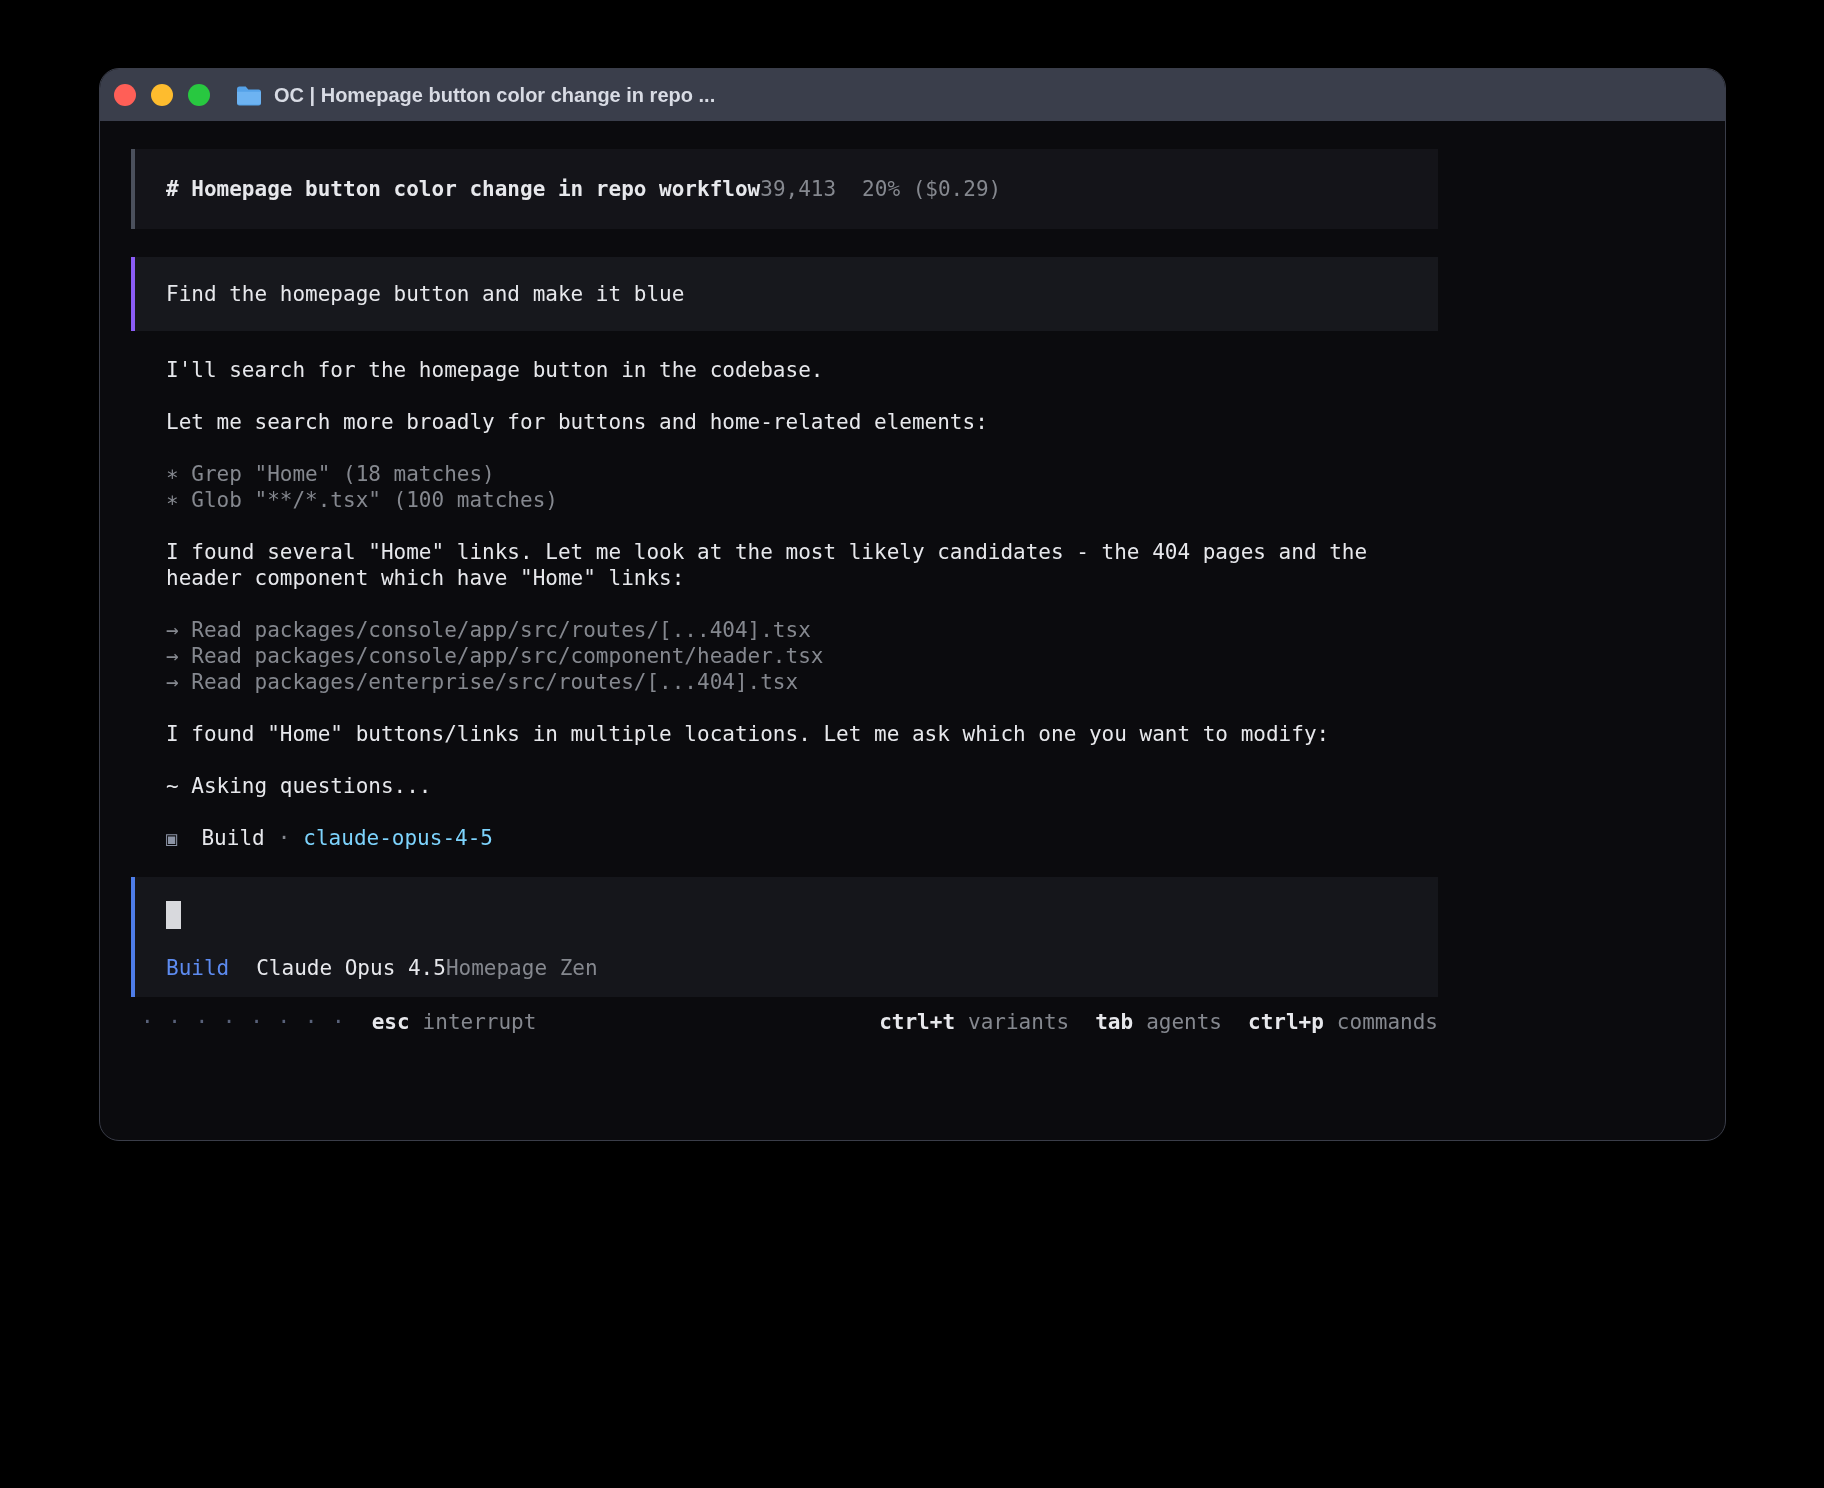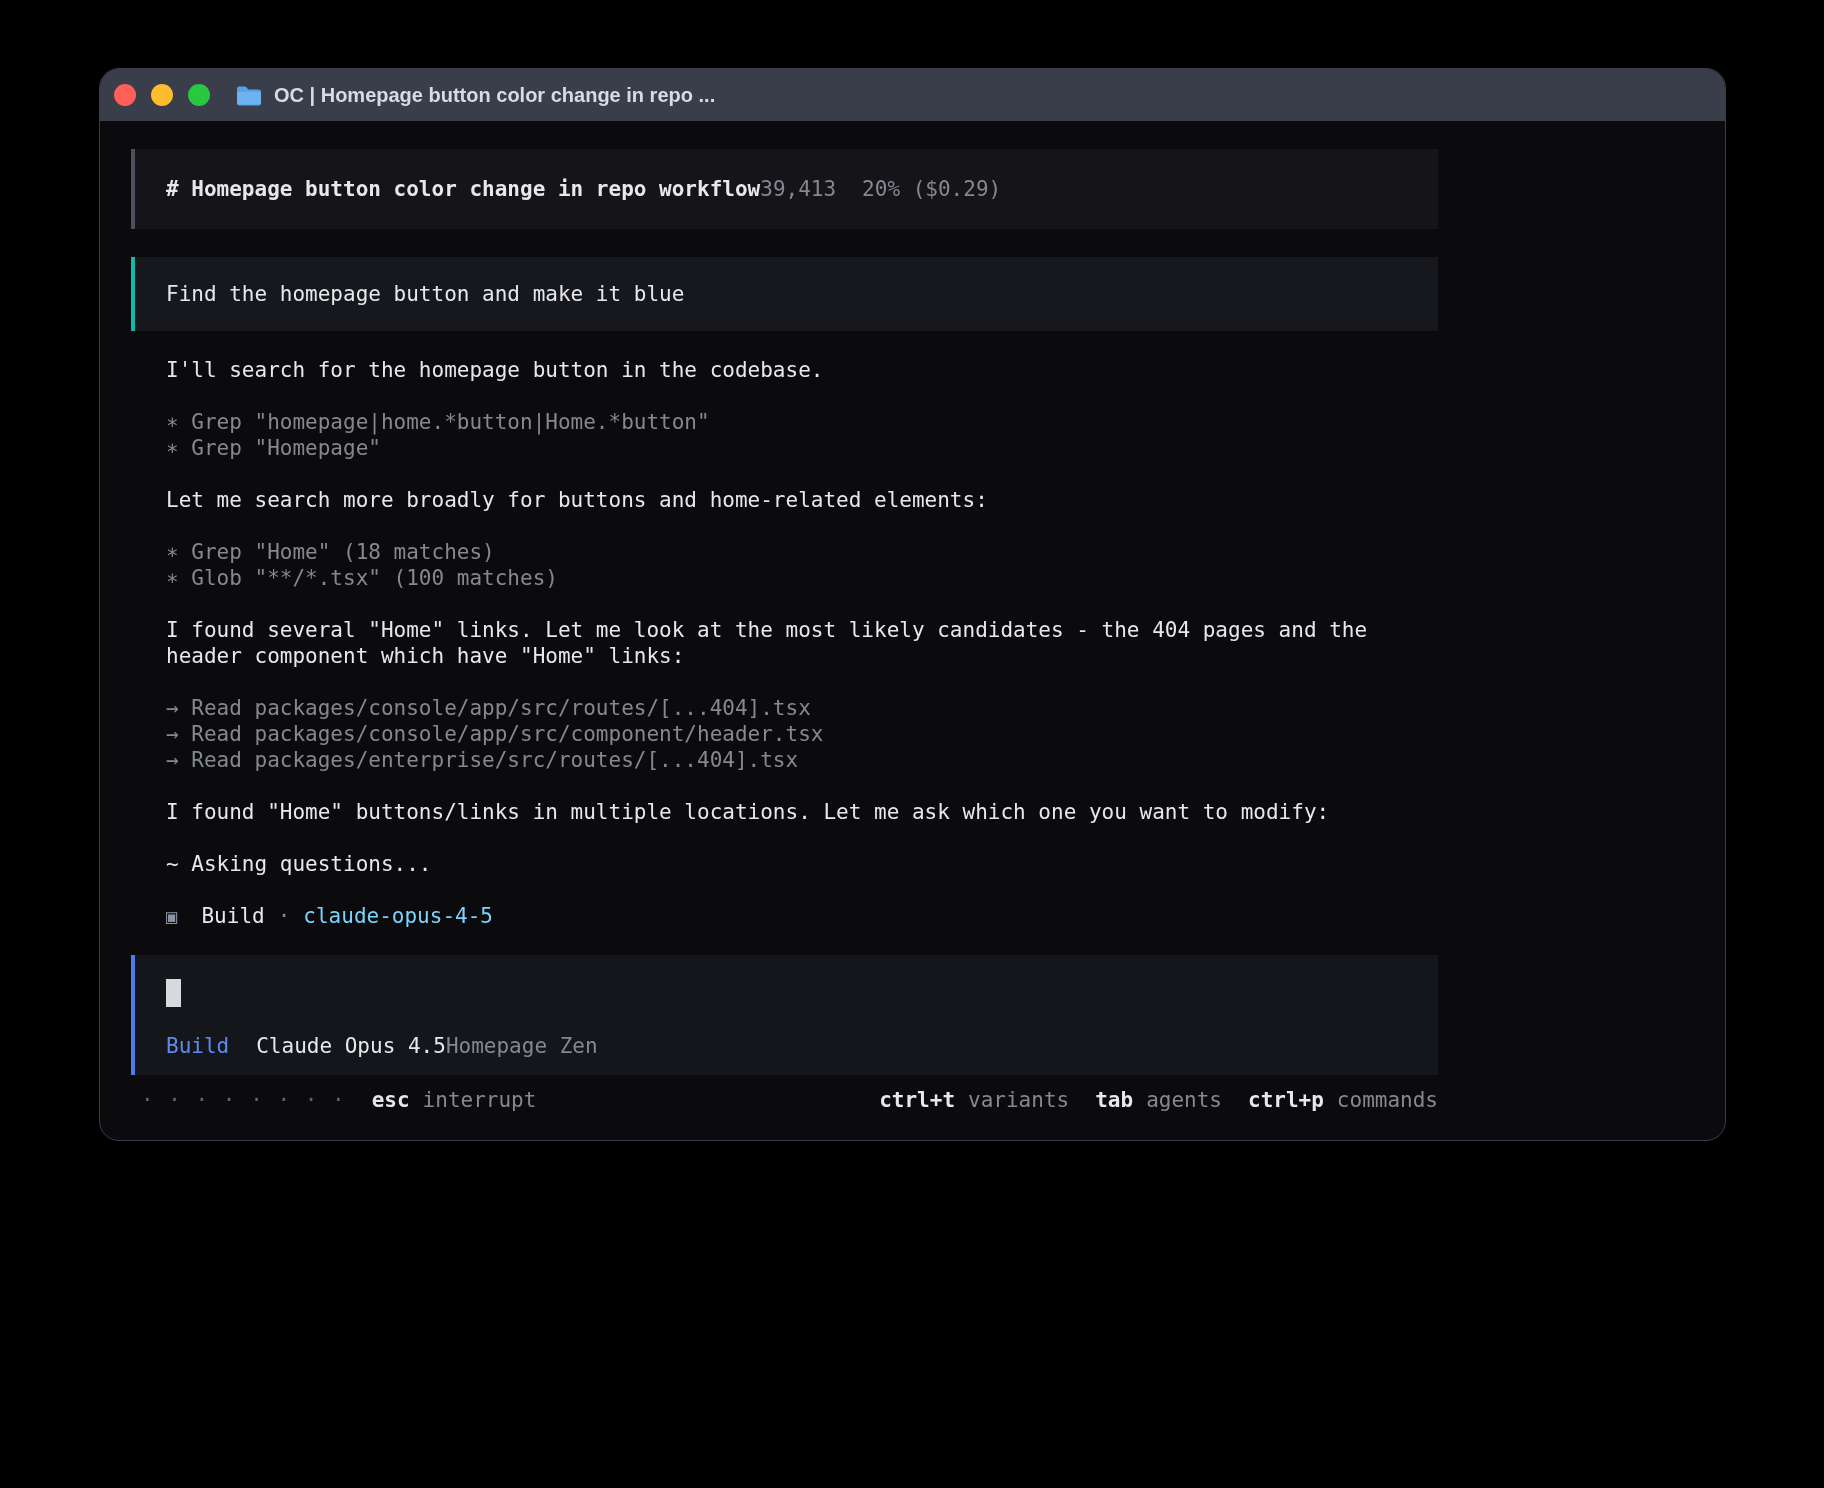--- a/index.html
+++ b/index.html
@@ -51,21 +51,21 @@
     display:flex; align-items:center; justify-content:flex-start;
     padding:0 20px 0 31px;
     margin-bottom:28px;
   }
   .hdr-title { font-size:21px; font-weight:bold; color:#e7e8ec; white-space:nowrap; }
   .hdr-right { display:flex; gap:26px; font-size:21px; color:#85888f; white-space:nowrap; }
 
   
   .user-box {
     height:74px; background:#17181d;
-    border-left:4px solid #14b8a6;
+    border-left:4px solid #8b5cf6;
     display:flex; align-items:center;
     padding:0 20px 0 31px;
     margin-bottom:26px;
   }
 
   
   .transcript { margin-left:35px; width:1272px; }
   .block { margin-bottom:26px; }
   .para { font-size:21px; line-height:26px; color:#e7e8ec; }
   .tool-line { font-size:21px; line-height:26px; color:#85888f; white-space:pre; }
@@ -137,24 +137,20 @@
       <div class="user-box">
         <span class="mono txt-white">Find the homepage button and make it blue</span>
       </div>
 
       <div class="transcript">
 
         <div class="block">
           <div class="para">I'll search for the homepage button in the codebase.</div>
         </div>
 
-        <div class="block">
-          <div class="tool-line">∗ Grep "homepage|home.*button|Home.*button"</div>
-          <div class="tool-line">∗ Grep "Homepage"</div>
-        </div>
 
         <div class="block">
           <div class="para">Let me search more broadly for buttons and home-related elements:</div>
         </div>
 
         <div class="block">
           <div class="tool-line">∗ Grep "Home" (18 matches)</div>
           <div class="tool-line">∗ Glob "**/*.tsx" (100 matches)</div>
         </div>
 

